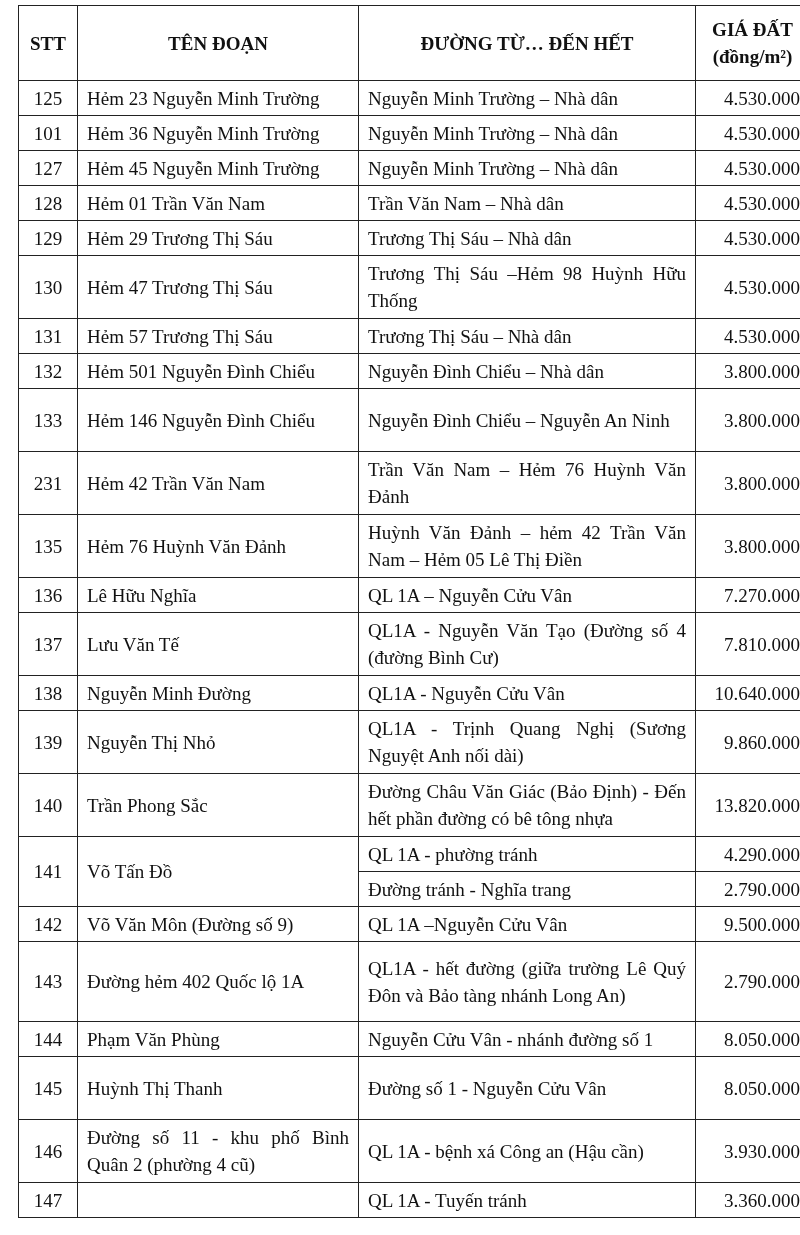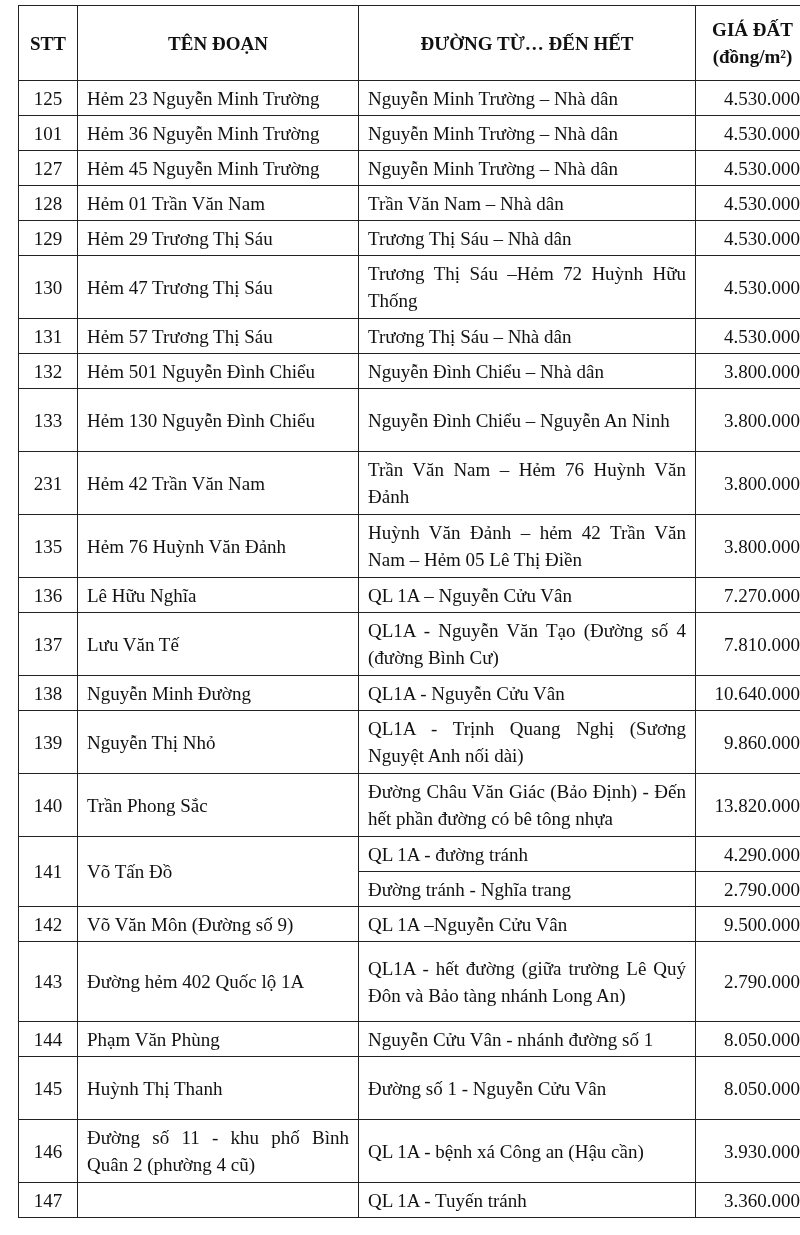--- a/index.html
+++ b/index.html
@@ -88,38 +88,38 @@
     </tr>
     <tr class="h1">
       <td class="stt">129</td>
       <td class="name">Hẻm 29 Trương Thị Sáu</td>
       <td class="seg">Trương Thị Sáu – Nhà dân</td>
       <td class="price">4.530.000</td>
     </tr>
     <tr class="h2">
       <td class="stt">130</td>
       <td class="name">Hẻm 47 Trương Thị Sáu</td>
-      <td class="seg">Trương Thị Sáu –Hẻm 72 Huỳnh Hữu Thống</td>
+      <td class="seg">Trương Thị Sáu –Hẻm 98 Huỳnh Hữu Thống</td>
       <td class="price">4.530.000</td>
     </tr>
     <tr class="h1">
       <td class="stt">131</td>
       <td class="name">Hẻm 57 Trương Thị Sáu</td>
       <td class="seg">Trương Thị Sáu – Nhà dân</td>
       <td class="price">4.530.000</td>
     </tr>
     <tr class="h1">
       <td class="stt">132</td>
       <td class="name">Hẻm 501 Nguyễn Đình Chiểu</td>
       <td class="seg">Nguyễn Đình Chiểu – Nhà dân</td>
       <td class="price">3.800.000</td>
     </tr>
     <tr class="h2">
       <td class="stt">133</td>
-      <td class="name">Hẻm 130 Nguyễn Đình Chiểu</td>
+      <td class="name">Hẻm 146 Nguyễn Đình Chiểu</td>
       <td class="seg">Nguyễn Đình Chiểu – Nguyễn An Ninh</td>
       <td class="price">3.800.000</td>
     </tr>
     <tr class="h2">
       <td class="stt">231</td>
       <td class="name">Hẻm 42 Trần Văn Nam</td>
       <td class="seg">Trần Văn Nam – Hẻm 76 Huỳnh Văn Đảnh</td>
       <td class="price">3.800.000</td>
     </tr>
     <tr class="h2">
@@ -154,21 +154,21 @@
     </tr>
     <tr class="h2">
       <td class="stt">140</td>
       <td class="name">Trần Phong Sắc</td>
       <td class="seg">Đường Châu Văn Giác (Bảo Định) - Đến hết phần đường có bê tông nhựa</td>
       <td class="price">13.820.000</td>
     </tr>
     <tr class="hsub">
       <td class="stt" rowspan="2">141</td>
       <td class="name" rowspan="2">Võ Tấn Đồ</td>
-      <td class="seg">QL 1A - đường tránh</td>
+      <td class="seg">QL 1A - phường tránh</td>
       <td class="price">4.290.000</td>
     </tr>
     <tr class="hsub">
       <td class="seg">Đường tránh - Nghĩa trang</td>
       <td class="price">2.790.000</td>
     </tr>
     <tr class="h1">
       <td class="stt">142</td>
       <td class="name">Võ Văn Môn (Đường số 9)</td>
       <td class="seg">QL 1A –Nguyễn Cửu Vân</td>

